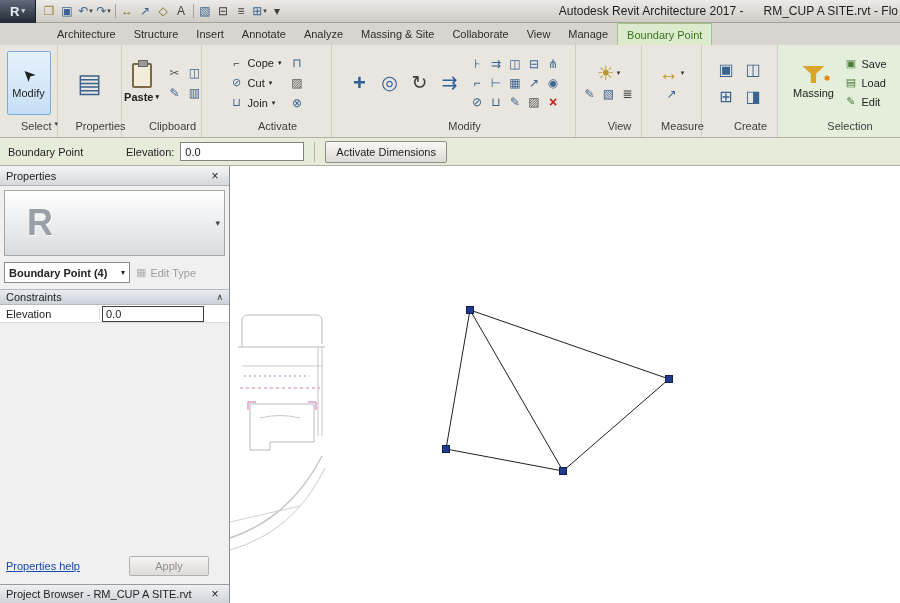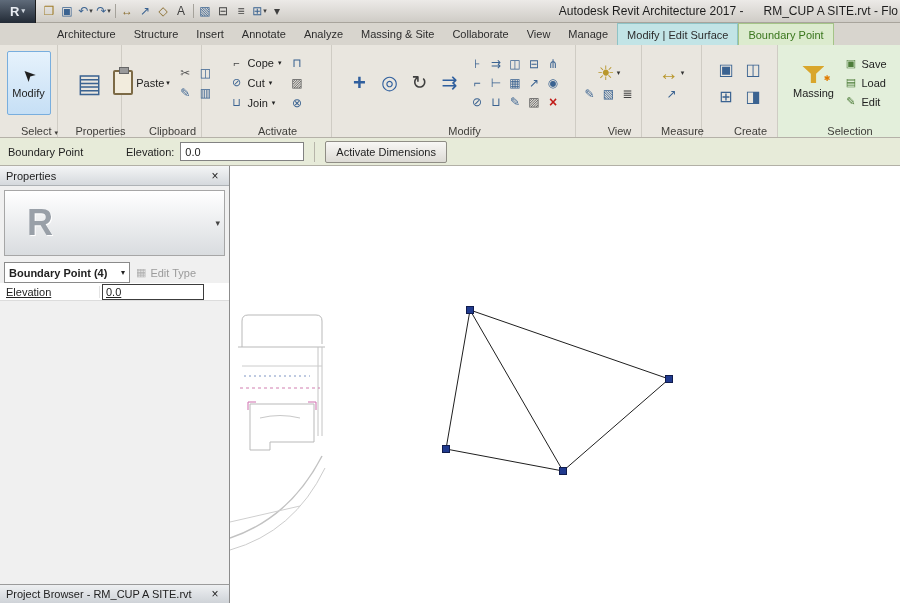--- a/index.html
+++ b/index.html
@@ -28,31 +28,31 @@
   .tabstrip { position:absolute; top:23px; left:0; right:0; height:22px;
     background:#d8d5ce; display:flex; align-items:stretch; padding-left:48px; }
   .tab { display:flex; align-items:center; padding:0 9px; color:#2d2d2d; white-space:nowrap; }
   .tab.active { background:#c2e4e6; border:1px solid #8fc3c6; border-bottom:none; }
   .tab.contextual { background:#dcebce; border:1px solid #a4c487; border-bottom:none; color:#39761c; }
   
   .ribbon { position:absolute; top:45px; left:0; right:0; height:93px;
     background:#e9e6df; border-bottom:1px solid #b5b1a8; display:flex; }
   .panel { border-right:1px solid #cfccc4; display:flex; flex-direction:column; }
   .panel-body { flex:1; display:flex; align-items:center; justify-content:center; gap:3px; padding:2px; }
-  .panel-label { height:17px; display:flex; align-items:flex-end; justify-content:center; gap:3px; color:#3e3d39;padding-left:22px; }
+  .panel-label { height:17px; display:flex; align-items:flex-start; justify-content:center; gap:3px; color:#3e3d39;padding-left:22px; }
   .panel-label .dd { font-size:7px; }
   .panel.green { background:#e3efdb; }
   .modify-big { width:44px; height:64px; background:linear-gradient(#e6f2fc,#c6dff5);
     border:1px solid #78aede; border-radius:2px;
     display:flex; flex-direction:column; align-items:center; justify-content:center; gap:4px; }
   .cursor-arrow { font-size:16px; color:#1f1f1f; transform:rotate(-135deg); line-height:1; }
   .bigicon { font-size:26px; color:#3b6391; line-height:1; }
   .clip { width:20px; height:25px; border:2px solid #7c6a45; border-radius:2px; position:relative; background:#f2ecdd; }
   .clip::before { content:""; position:absolute; top:-5px; left:4px; width:8px; height:5px; background:#9a9a9a; border:1px solid #666; }
-  .pastebtn { display:flex; flex-direction:row; align-items:center; gap:3px; padding:2px 4px; }
+  .pastebtn { display:flex; flex-direction:column; align-items:center; gap:3px; padding:2px 4px;font-weight:bold; }
   .pastebtn .plab { display:flex; align-items:center; gap:2px; }
   .mini-grid { display:grid; grid-template-columns:17px 17px; gap:3px; }
   .sic { width:17px; height:17px; display:flex; align-items:center; justify-content:center; font-size:12px; color:#3b6391; }
   .sic.bold { font-weight:bold; font-size:14px; }
   .geo { display:flex; gap:5px; align-items:center; }
   .geo-col { display:flex; flex-direction:column; gap:1px; }
   .geo-row { display:flex; align-items:center; gap:4px; height:19px; padding:0 2px; }
   .geo-row .g { width:14px; text-align:center; color:#3b6391; }
   .geo-row .dd { font-size:7px; }
   .geo-extra { display:flex; flex-direction:column; gap:3px; }
@@ -102,21 +102,21 @@
   .combo { flex:0 0 126px; background:#fff; border:1px solid #8a8a8a; display:flex; align-items:center; padding:0 4px; }
   .combo .lab { flex:1; white-space:nowrap; overflow:hidden;font-weight:bold; }
   .combo .ar { font-size:8px; }
   .edit-type { flex:1; display:flex; align-items:center; gap:4px; color:#9b9b9b; padding:0 2px; }
   .edit-type .g { color:#b0b0b0; }
   .sec-header { margin-top:6px; height:16px; background:linear-gradient(#e9edf2,#ccd2d9);
     border-top:1px solid #b6bac0; border-bottom:1px solid #b6bac0;
     display:flex; align-items:center; padding:0 6px; flex:0 0 auto; }
   .sec-header .chev { margin-left:auto; font-size:9px; color:#333; }
   .prop-rows { flex:0 0 auto; }
-  .prop-row { height:18px; background:#fff; border-bottom:1px solid #dcdcdc; display:flex; align-items:center;text-decoration:underline; }
+  .prop-row { height:18px; background:#fff; border-bottom:1px solid #dcdcdc; display:flex; align-items:center; }
   .prop-row .plabel { width:100px; padding-left:6px; border-right:1px solid #e4e4e4; }
   .prop-row .pval { margin-left:2px; width:102px; height:16px; border:1px solid #3c3c3c; background:#fff;
     display:flex; align-items:center; padding:0 3px; }
   .pal-bottom { margin-top:auto; display:flex; align-items:center; padding:4px 6px 8px 6px; flex:0 0 auto; }
   .help-link { color:#1347a8; text-decoration:underline; }
   .apply-btn { margin-left:auto; margin-right:14px; width:80px; height:20px;
     background:linear-gradient(#f5f4f2,#dedcd8); border:1px solid #b3b1ad; border-radius:2px;
     color:#8e8e8e; display:flex; align-items:center; justify-content:center; }
   .pb-bar { position:absolute; left:0; bottom:0; width:230px; height:19px;
     background:linear-gradient(#eef0f2,#cfd3d8); border-top:1px solid #9b9b9b; border-right:1px solid #8c8c8c;
@@ -227,21 +227,20 @@
     <span class="tab">Analyze</span>
 
     <span class="tab">Massing &amp; Site</span>
 
     <span class="tab">Collaborate</span>
 
     <span class="tab">View</span>
 
     <span class="tab">Manage</span>
 
-    <span class="tab active">Modify | Edit Surface</span>
 
     <span class="tab contextual">Boundary Point</span>
   </div>
 
 <div class="ribbon">
 
   <div class="panel" style="width:58px">
     <div class="panel-body">
       <div class="modify-big">
         <span class="cursor-arrow">➤</span>
@@ -494,27 +493,35 @@
     <div class="combo-row">
       <span class="combo">
         <span class="lab">Boundary Point (4)</span>
         <span class="ar">▾</span>
       </span>
       <span class="edit-type">
         <span class="g">▦</span>
         <span>Edit Type</span>
       </span>
     </div>
+    <div class="sec-header">
+      <span>Constraints</span>
+      <span class="chev">∧</span>
+    </div>
     <div class="prop-rows">
 
         <div class="prop-row">
           <span class="plabel">Elevation</span>
           <span class="pval">0.0</span>
         </div>
       </div>
+    <div class="pal-bottom">
+      <span class="help-link">Properties help</span>
+      <span class="apply-btn">Apply</span>
+    </div>
   </div>
 
   <div class="pb-bar">
     <span class="ttl">Project Browser - RM_CUP A SITE.rvt</span>
     <span class="close-x">×</span>
   </div>
 
 </div>
 
 </body></html>

